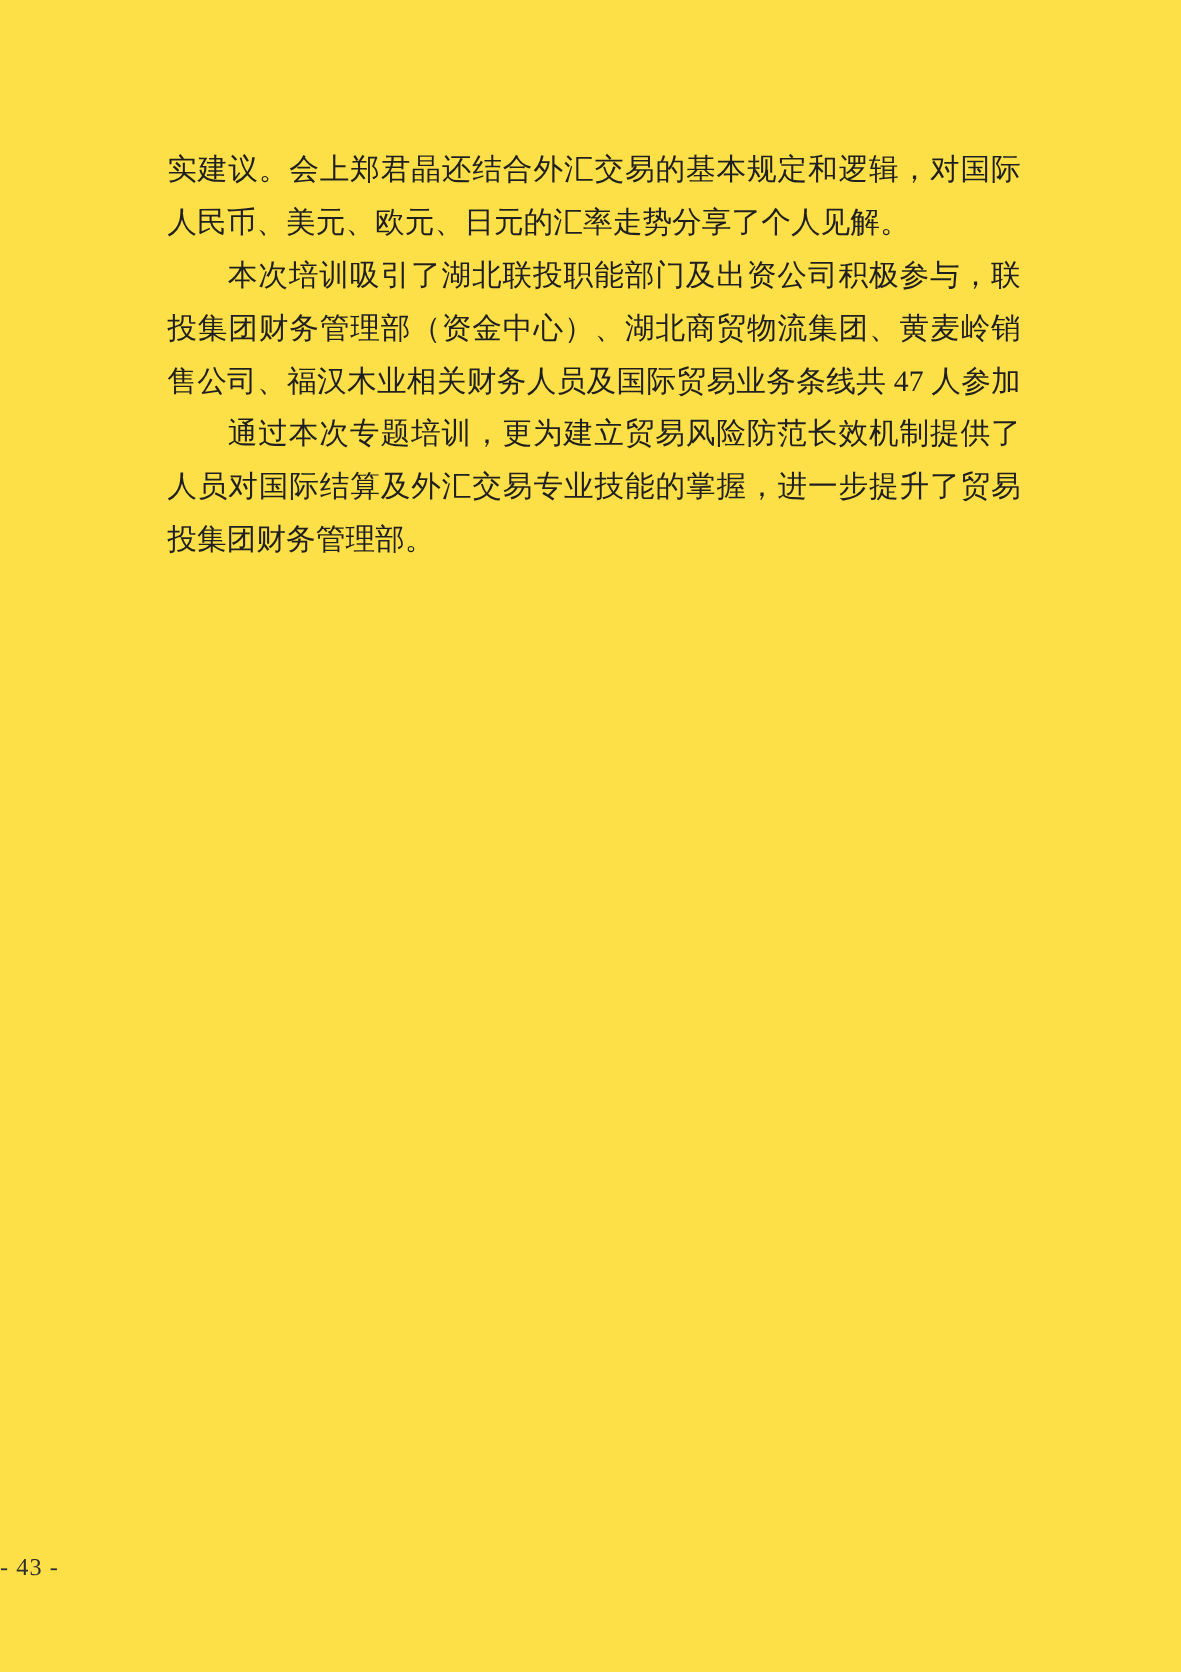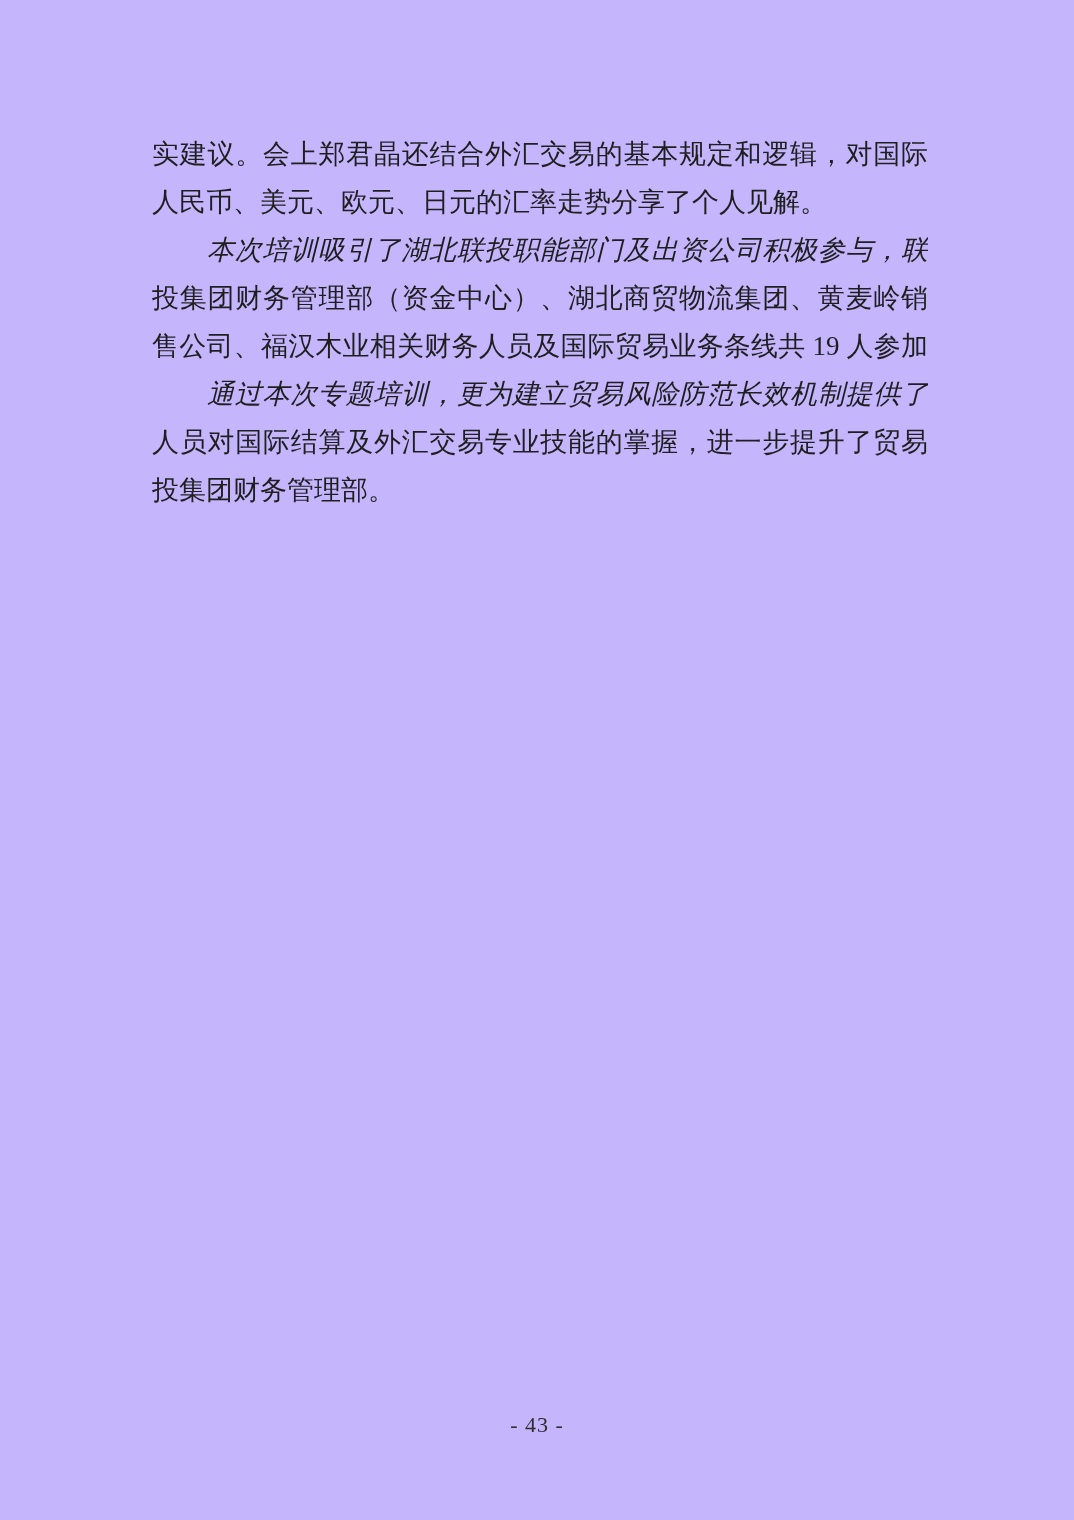--- a/index.html
+++ b/index.html
@@ -4,21 +4,21 @@
 <style>
   html, body {
     margin: 0;
     padding: 0;
     background: #ffffff;
   }
   .page {
     position: relative;
     width: 1074px;
     height: 1520px;
-    background: #c4b5fd;
+    background: #fde047;
     overflow: hidden;
     font-family: "Liberation Serif", "DejaVu Serif", serif;
   }
   .text-block {
     position: absolute;
     left: 152px;
     top: 130px;
     width: 776px;
   }
   .line {
@@ -27,46 +27,45 @@
     height: 48px;
     color: #1f1f1f;
     text-align: justify;
     text-align-last: justify;
     text-justify: inter-character;
     white-space: normal;
     overflow: hidden;
   }
   .line.indent {
     text-indent: 55px;
-    font-style: italic;
   }
   .line.para-end {
     text-align: center;
     text-align-last: left;
   }
   .page-number {
     position: absolute;
     left: 0;
     right: 0;
     top: 1410px;
-    text-align: center;
+    text-align: left;
     font-size: 22px;
     line-height: 30px;
     color: #2e2e2e;
     letter-spacing: 1px;
   }
 </style>
 </head>
 <body>
 
 <div class="page">
   <div class="text-block">
     <div class="line">实建议。会上郑君晶还结合外汇交易的基本规定和逻辑，对国际</div>
     <div class="line para-end">人民币、美元、欧元、日元的汇率走势分享了个人见解。</div>
     <div class="line indent">本次培训吸引了湖北联投职能部门及出资公司积极参与，联</div>
     <div class="line">投集团财务管理部（资金中心）、湖北商贸物流集团、黄麦岭销</div>
-    <div class="line">售公司、福汉木业相关财务人员及国际贸易业务条线共 19 人参加</div>
+    <div class="line">售公司、福汉木业相关财务人员及国际贸易业务条线共 47 人参加</div>
     <div class="line indent">通过本次专题培训，更为建立贸易风险防范长效机制提供了</div>
     <div class="line">人员对国际结算及外汇交易专业技能的掌握，进一步提升了贸易</div>
     <div class="line para-end">投集团财务管理部。</div>
   </div>
   <div class="page-number">- 43 -</div>
 </div>
 
 </body></html>

